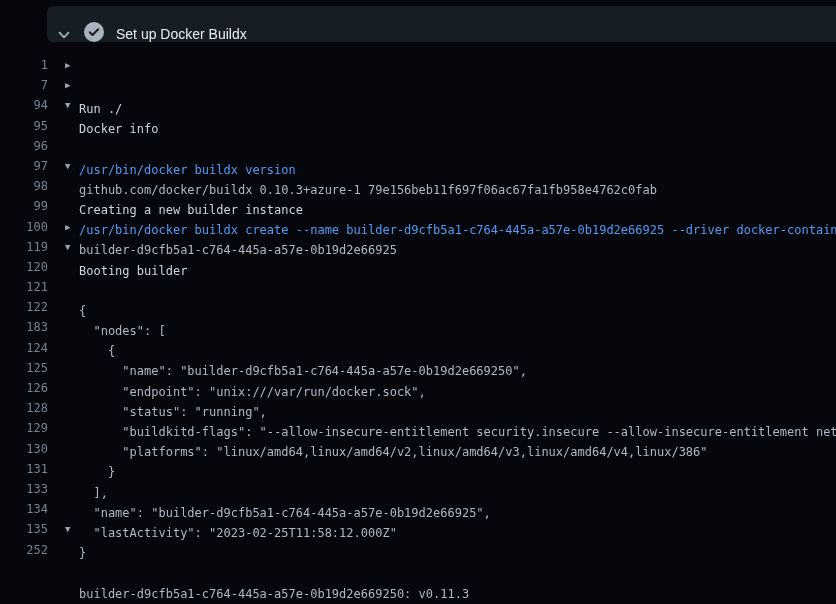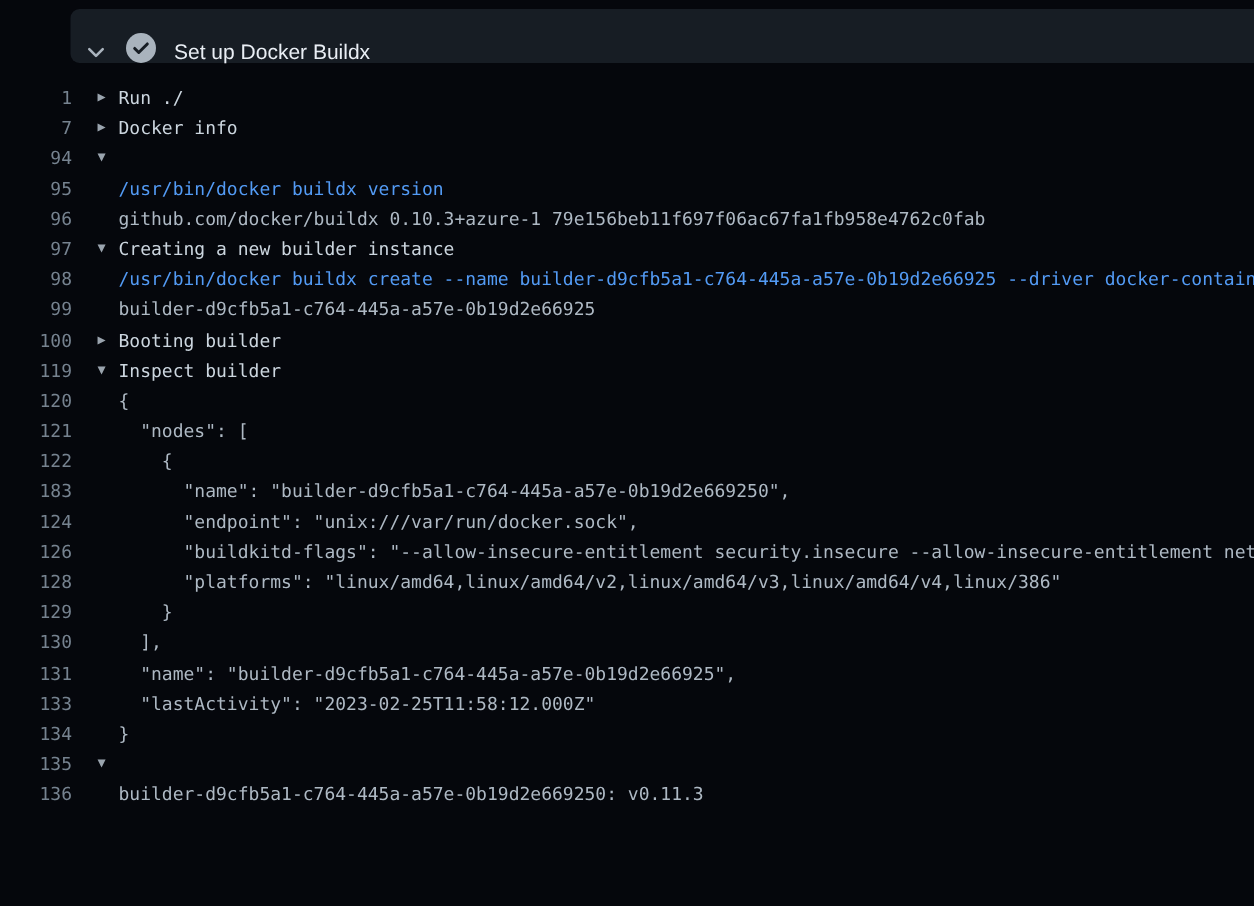--- a/index.html
+++ b/index.html
@@ -45,21 +45,21 @@
     text-align: right;
     color: var(--line-number-color, #768390);
   }
   .row .arrow {
     width: 14px; flex: 0 0 14px;
     margin-left: 17px;
     font-size: 9px;
     text-align: left;
     color: var(--arrow-color, #9aa4ae);
   }
-  .row .txt { flex: 0 0 auto; }
+  .row .txt { flex: 0 0 auto; margin-top: 44px; }
   .row.group  .txt { color: var(--group-text-color, #ccd6df); }
   .row.output .txt { color: var(--output-text-color, #aeb9c4); }
   .row.command .txt { color: var(--command-color, #539bf5); }
 </style>
 </head>
 <body>
 
 <div class="page">
 
   <div class="step-header">
@@ -80,30 +80,31 @@
   <div class="log" id="log">
       <div class="row group"><span class="num">1</span><span class="arrow">▶</span><span class="txt">Run ./</span></div>
       <div class="row group"><span class="num">7</span><span class="arrow">▶</span><span class="txt">Docker info</span></div>
       <div class="row group"><span class="num">94</span><span class="arrow">▼</span></div>
       <div class="row command"><span class="num">95</span><span class="arrow"></span><span class="txt">/usr/bin/docker buildx version</span></div>
       <div class="row output"><span class="num">96</span><span class="arrow"></span><span class="txt">github.com/docker/buildx 0.10.3+azure-1 79e156beb11f697f06ac67fa1fb958e4762c0fab</span></div>
       <div class="row group"><span class="num">97</span><span class="arrow">▼</span><span class="txt">Creating a new builder instance</span></div>
       <div class="row command"><span class="num">98</span><span class="arrow"></span><span class="txt">/usr/bin/docker buildx create --name builder-d9cfb5a1-c764-445a-a57e-0b19d2e66925 --driver docker-container</span></div>
       <div class="row output"><span class="num">99</span><span class="arrow"></span><span class="txt">builder-d9cfb5a1-c764-445a-a57e-0b19d2e66925</span></div>
       <div class="row group"><span class="num">100</span><span class="arrow">▶</span><span class="txt">Booting builder</span></div>
-      <div class="row group"><span class="num">119</span><span class="arrow">▼</span><span class="txt">Inspect builder</span></div>
+      <div class="row group"><span class="num">119</span><span class="arrow">▼</span></div>
       <div class="row output"><span class="num">120</span><span class="arrow"></span><span class="txt">{</span></div>
       <div class="row output"><span class="num">121</span><span class="arrow"></span><span class="txt">  "nodes": [</span></div>
       <div class="row output"><span class="num">122</span><span class="arrow"></span><span class="txt">    {</span></div>
       <div class="row output"><span class="num">183</span><span class="arrow"></span><span class="txt">      "name": "builder-d9cfb5a1-c764-445a-a57e-0b19d2e669250",</span></div>
       <div class="row output"><span class="num">124</span><span class="arrow"></span><span class="txt">      "endpoint": "unix:///var/run/docker.sock",</span></div>
+      <div class="row output"><span class="num">125</span><span class="arrow"></span><span class="txt">      "status": "running",</span></div>
       <div class="row output"><span class="num">126</span><span class="arrow"></span><span class="txt">      "buildkitd-flags": "--allow-insecure-entitlement security.insecure --allow-insecure-entitlement network</span></div>
       <div class="row output"><span class="num">128</span><span class="arrow"></span><span class="txt">      "platforms": "linux/amd64,linux/amd64/v2,linux/amd64/v3,linux/amd64/v4,linux/386"</span></div>
       <div class="row output"><span class="num">129</span><span class="arrow"></span><span class="txt">    }</span></div>
       <div class="row output"><span class="num">130</span><span class="arrow"></span><span class="txt">  ],</span></div>
       <div class="row output"><span class="num">131</span><span class="arrow"></span><span class="txt">  "name": "builder-d9cfb5a1-c764-445a-a57e-0b19d2e66925",</span></div>
       <div class="row output"><span class="num">133</span><span class="arrow"></span><span class="txt">  "lastActivity": "2023-02-25T11:58:12.000Z"</span></div>
       <div class="row output"><span class="num">134</span><span class="arrow"></span><span class="txt">}</span></div>
       <div class="row group"><span class="num">135</span><span class="arrow">▼</span></div>
-      <div class="row output"><span class="num">136</span><span class="arrow"></span><span class="txt">builder-d9cfb5a1-c764-445a-a57e-0b19d2e669250: v0.11.3</span></div>
+      <div class="row output"><span class="num">252</span><span class="arrow"></span><span class="txt">builder-d9cfb5a1-c764-445a-a57e-0b19d2e669250: v0.11.3</span></div>
     </div>
 
 </div>
 
 </body></html>

